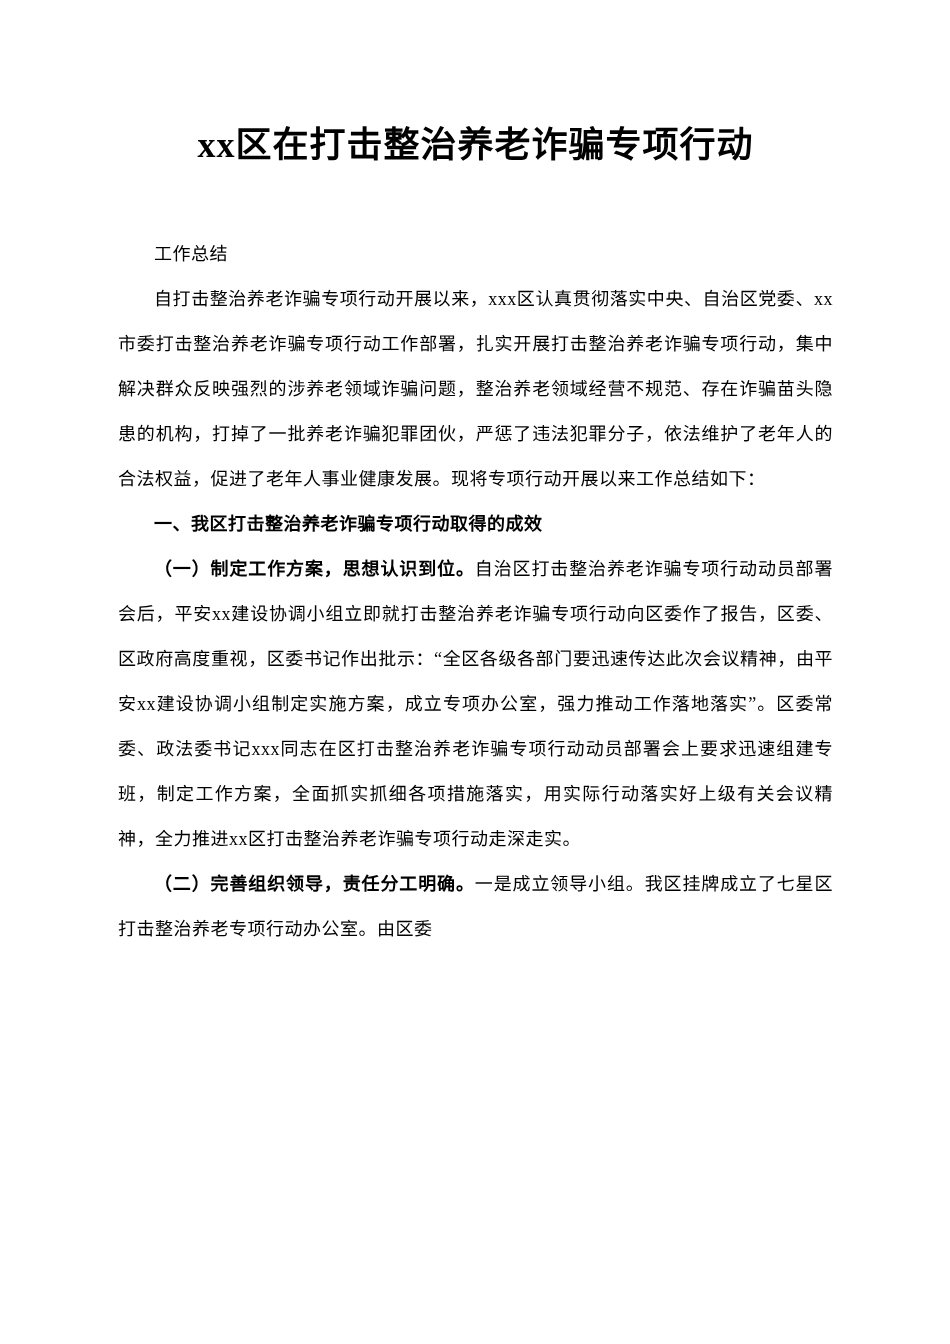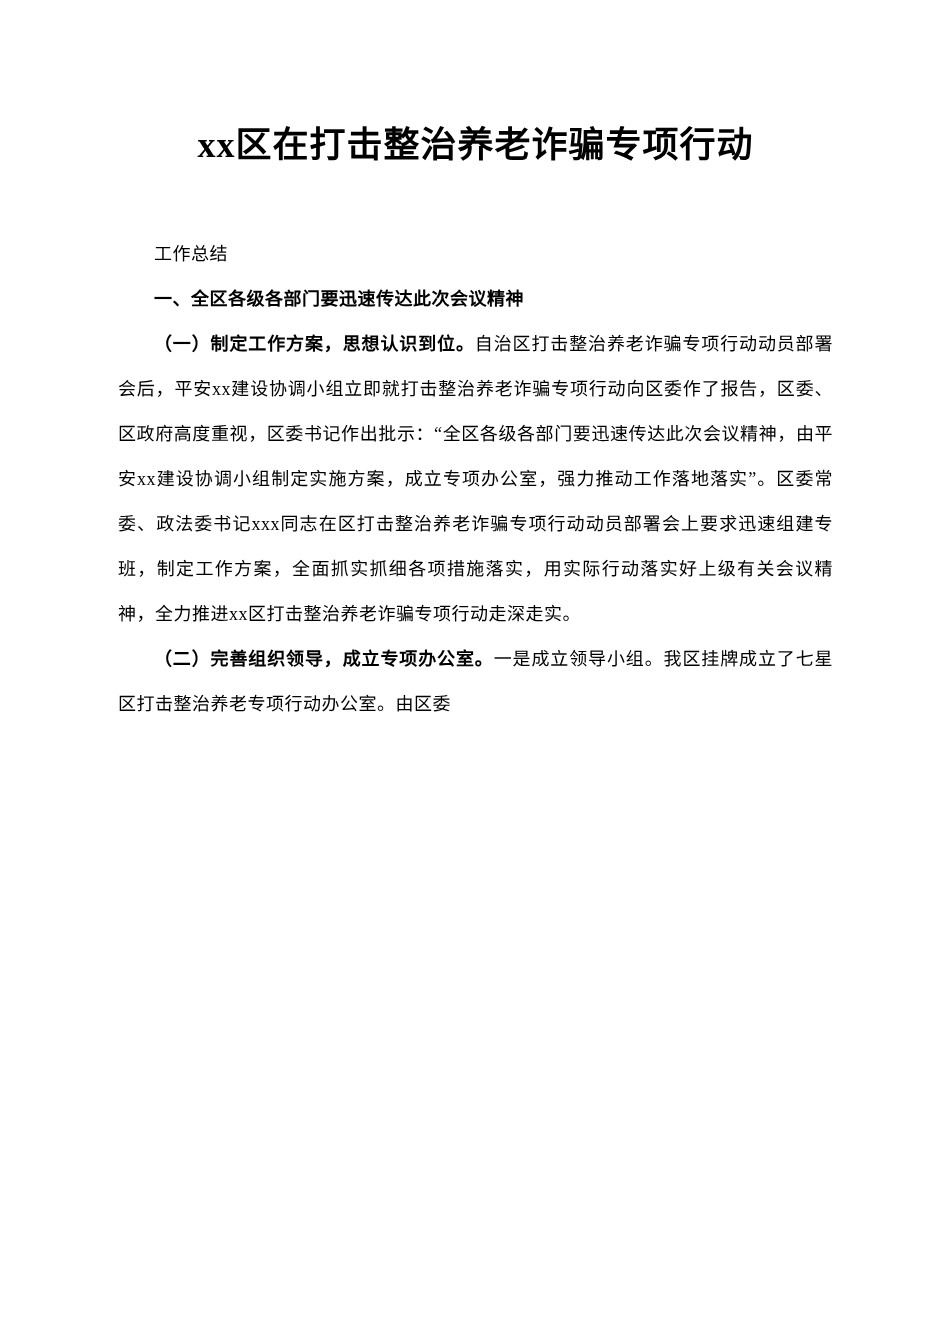--- a/index.html
+++ b/index.html
@@ -45,20 +45,21 @@
 </style>
 </head>
 <body>
 
 <div class="page">
 
   <h1 class="doc-title">xx区在打击整治养老诈骗专项行动</h1>
 
   <p class="para"><span>工作总结</span></p>
 
+  <p class="para"><span>自打击整治养老诈骗专项行动开展以来，xxx区认真贯彻落实中央、自治区党委、xx市委打击整治养老诈骗专项行动工作部署，扎实开展打击整治养老诈骗专项行动，集中解决群众反映强烈的涉养老领域诈骗问题，整治养老领域经营不规范、存在诈骗苗头隐患的机构，打掉了一批养老诈骗犯罪团伙，严惩了违法犯罪分子，依法维护了老年人的合法权益，促进了老年人事业健康发展。现将专项行动开展以来工作总结如下：</span></p>
 
-  <p class="para section-heading"><span>一、全区各级各部门要迅速传达此次会议精神</span></p>
+  <p class="para section-heading"><span>一、我区打击整治养老诈骗专项行动取得的成效</span></p>
 
   <p class="para"><span class="lead">（一）制定工作方案，思想认识到位。</span><span>自治区打击整治养老诈骗专项行动动员部署会后，平安xx建设协调小组立即就打击整治养老诈骗专项行动向区委作了报告，区委、区政府高度重视，区委书记作出批示：“全区各级各部门要迅速传达此次会议精神，由平安xx建设协调小组制定实施方案，成立专项办公室，强力推动工作落地落实”。区委常委、政法委书记xxx同志在区打击整治养老诈骗专项行动动员部署会上要求迅速组建专班，制定工作方案，全面抓实抓细各项措施落实，用实际行动落实好上级有关会议精神，全力推进xx区打击整治养老诈骗专项行动走深走实。</span></p>
 
-  <p class="para"><span class="lead">（二）完善组织领导，成立专项办公室。</span><span>一是成立领导小组。我区挂牌成立了七星区打击整治养老专项行动办公室。由区委</span></p>
+  <p class="para"><span class="lead">（二）完善组织领导，责任分工明确。</span><span>一是成立领导小组。我区挂牌成立了七星区打击整治养老专项行动办公室。由区委</span></p>
 
 </div>
 
 </body></html>

